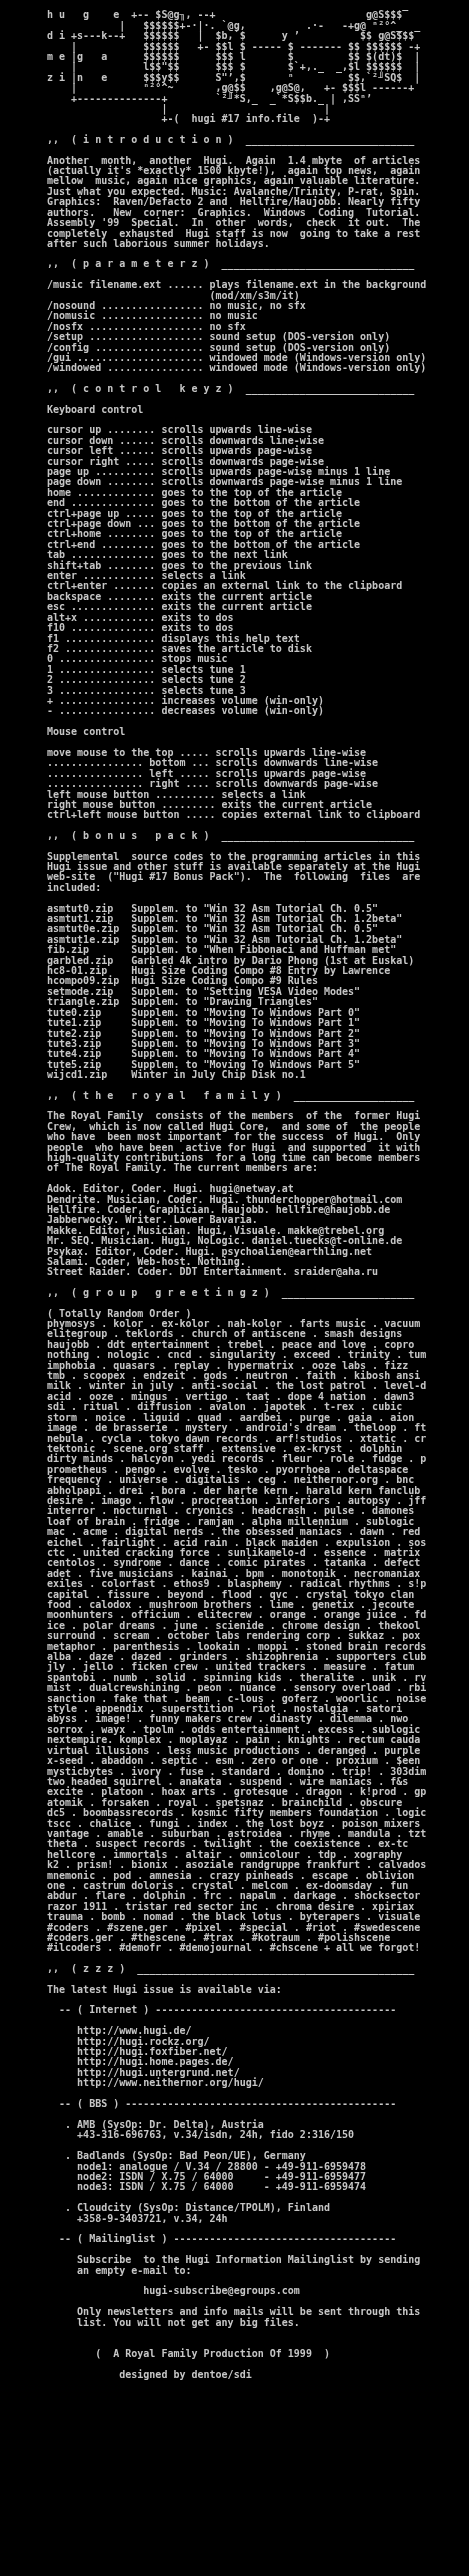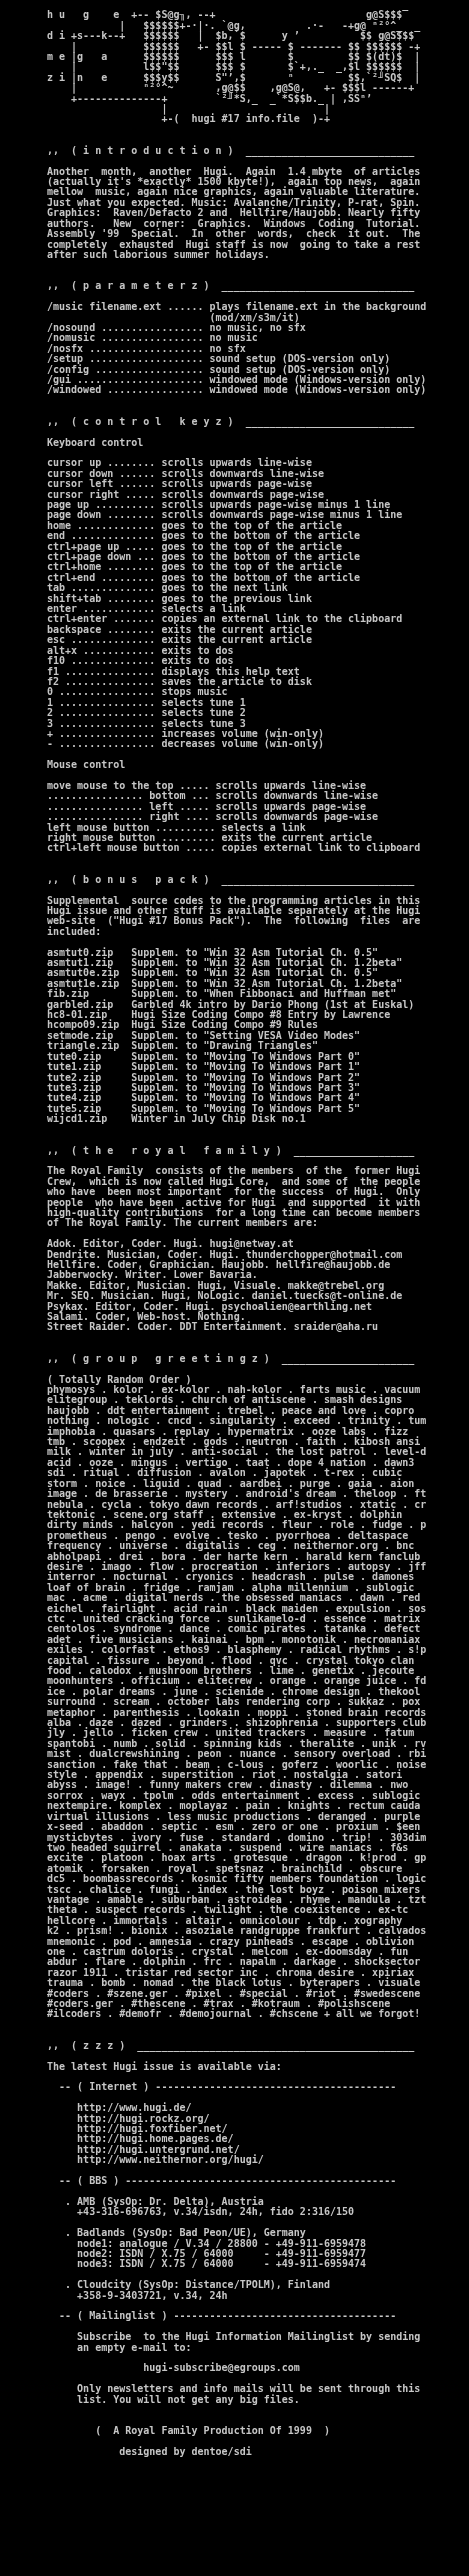--- a/index.html
+++ b/index.html
@@ -20,21 +20,21 @@
     line-height: 10.4px;
     padding: 10.4px 0 0 47px;
     overflow: hidden;
   }
   pre {
     margin: 0;
     font: inherit;
     white-space: pre;
   }
   .art { margin-top: 0; }
-  section { margin-top: 21px; }
+  section { margin-top: 10px; }
   .heading { margin-bottom: 10.4px; }
 </style>
 </head>
 <body>
 
 <div class="screen">
 
   <pre class="art">h u   g    e  +-- $S@g╖, --+                         g@S$$$‾
             |   $$$$$$+-·|·. `@g,          .·-   -+g@ ⁿ²°^_
 d i +s---k--+   $$$$$$   |  $b,`$      y ’          $$ g@S$$$‾

